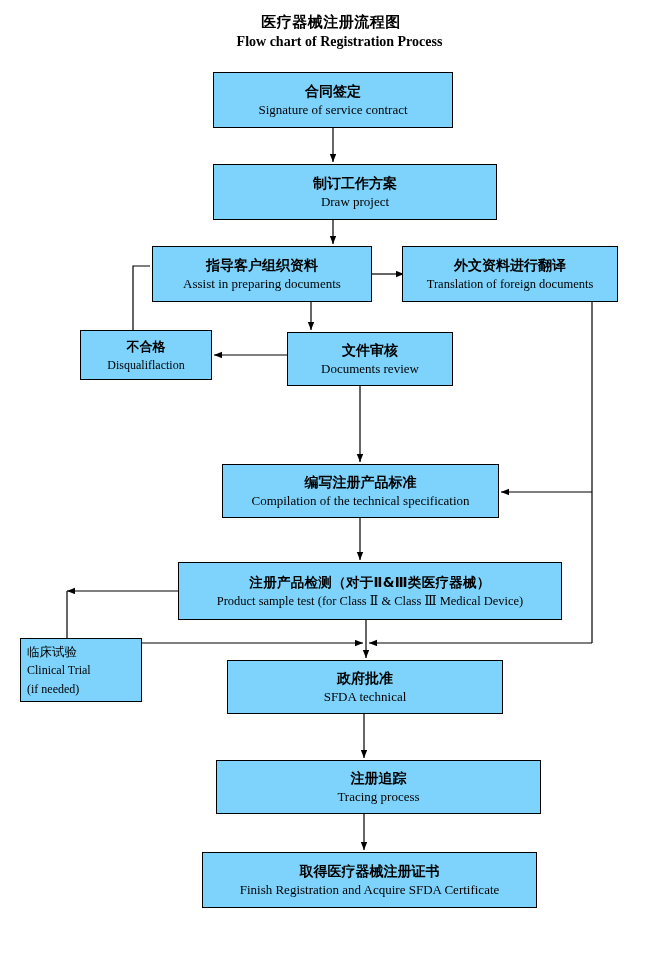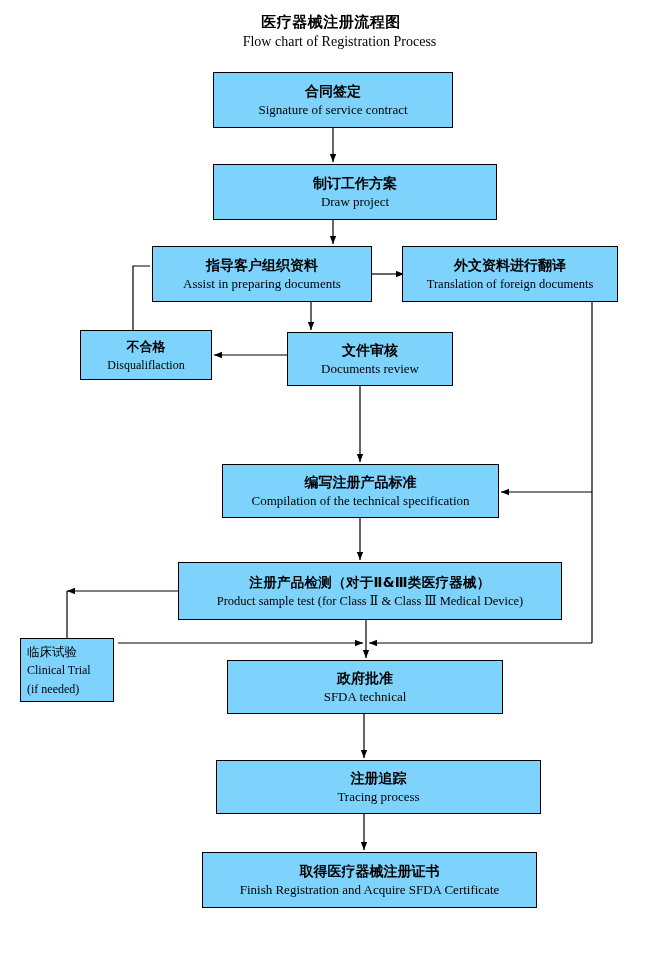--- a/index.html
+++ b/index.html
@@ -4,21 +4,21 @@
 <style>
   html,body{margin:0;padding:0;background:#ffffff;}
   body{width:650px;height:955px;position:relative;overflow:hidden;
        font-family:"Liberation Serif","DejaVu Serif",serif;color:#000;}
   #canvas{position:absolute;left:0;top:0;width:650px;height:955px;}
   svg.wires{position:absolute;left:0;top:0;width:650px;height:955px;pointer-events:none;}
   .title-wrap{position:absolute;left:0;top:12px;width:650px;text-align:center;}
   .title-cn{font-family:"DejaVu Sans","Liberation Sans",sans-serif;
             font-weight:bold;font-size:15px;line-height:20px;letter-spacing:0.5px;margin-left:12px;}
   .title-en{font-family:"Liberation Serif","DejaVu Serif",serif;
-            font-weight:normal;font-size:14px;line-height:20px;padding-left:29px;}
+            font-weight:bold;font-size:14px;line-height:20px;padding-left:29px;}
   .node{position:absolute;border:1px solid #000;background:#7dd3fc;box-sizing:border-box;
         display:flex;flex-direction:column;align-items:center;justify-content:center;}
   .node .cn{font-family:"DejaVu Sans","Liberation Sans",sans-serif;
             font-weight:bold;font-size:14px;line-height:19px;white-space:nowrap;}
   .node .en{font-family:"Liberation Serif","DejaVu Serif",serif;
             font-size:13px;line-height:18px;white-space:nowrap;}
   .node.small .cn{font-size:13px;}
   .node.small .en{font-size:12px;}
   .node.left-align{align-items:flex-start;justify-content:center;padding-left:6px;}
   .node.left-align .cn{font-size:12.5px;line-height:19px;font-weight:normal;}
@@ -112,21 +112,21 @@
   <div class="node" style="left:222px;top:464px;width:277px;height:54px;">
     <div class="cn">编写注册产品标准</div>
     <div class="en">Compilation of the technical specification</div>
   </div>
 
   <div class="node wide" style="left:178px;top:562px;width:384px;height:58px;">
     <div class="cn">注册产品检测（对于Ⅱ&amp;Ⅲ类医疗器械）</div>
     <div class="en">Product sample test (for Class  Ⅱ &amp; Class  Ⅲ  Medical Device)</div>
   </div>
 
-  <div class="node left-align" style="left:20px;top:638px;width:94px;height:64px;">
+  <div class="node left-align" style="left:20px;top:638px;width:122px;height:64px;">
     <div class="cn">临床试验</div>
     <div class="en">Clinical Trial</div>
     <div class="en">(if needed)</div>
   </div>
 
   <div class="node" style="left:227px;top:660px;width:276px;height:54px;">
     <div class="cn">政府批准</div>
     <div class="en">SFDA technical</div>
   </div>
 

